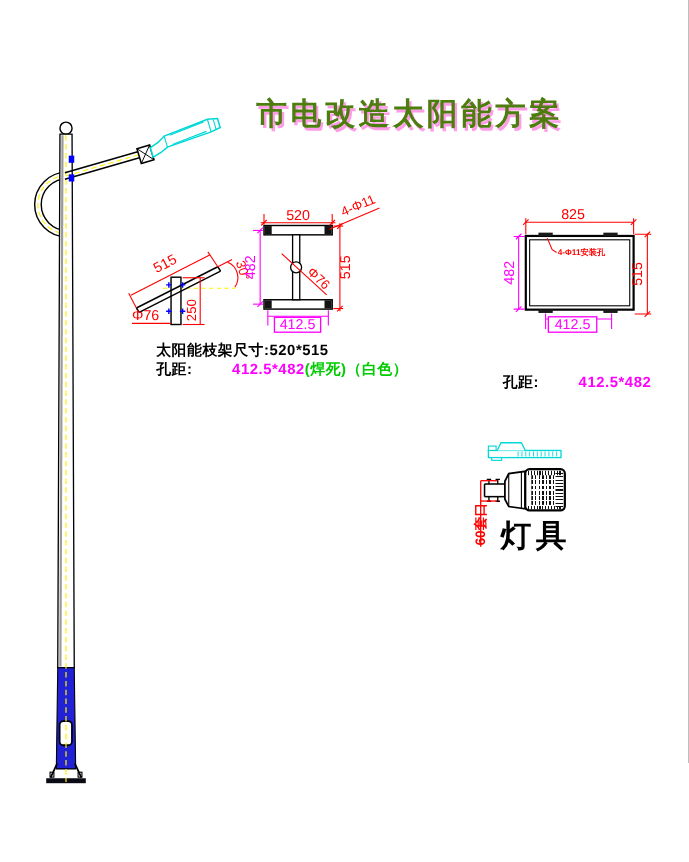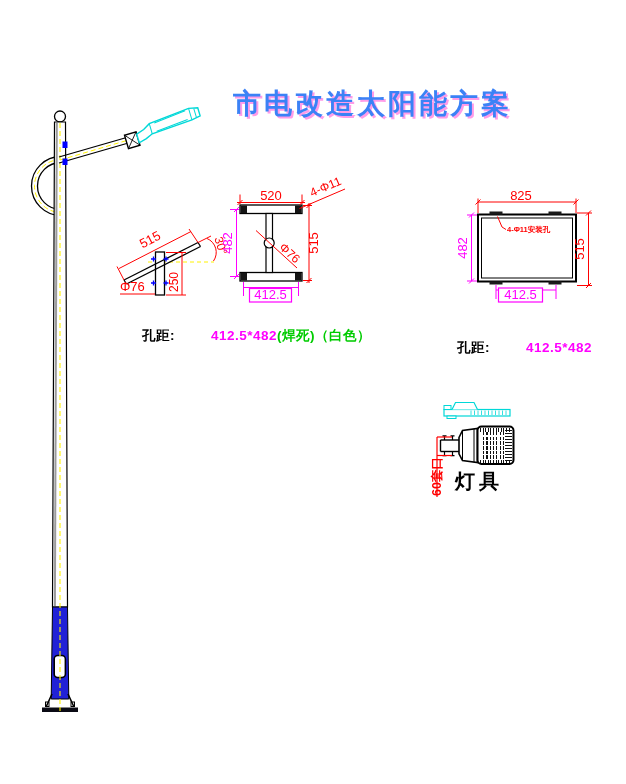--- a/index.html
+++ b/index.html
@@ -1,26 +1,26 @@
 <!DOCTYPE html>
 <html><head>
 <meta charset="utf-8">
 <style>
   html,body{margin:0;padding:0;background:#888;}
   .canvas{position:relative;width:626px;height:784px;background:#ffffff;overflow:hidden;
           font-family:"Liberation Sans",sans-serif;}
   svg{position:absolute;left:0;top:0;}
   .abs{position:absolute;}
-  .title{left:233px;top:88px;font-size:28px;font-weight:bold;color:#3b82f6;
+  .title{left:233px;top:88px;font-size:28px;font-weight:bold;color:#4d7c0f;
          letter-spacing:3px;line-height:32px;white-space:nowrap;
          text-shadow:2px 2px 0 #ff9ce8;}
   .cap{font-size:13.5px;font-weight:bold;color:#000;line-height:16px;white-space:nowrap;letter-spacing:0.5px;}
   .cap .v{color:#FF00FF;margin-left:36px;}
   .cap .g{color:#00CC00;}
-  .lamp-label{left:455px;top:468px;font-size:20px;font-weight:bold;color:#000;letter-spacing:4px;}
+  .lamp-label{left:455px;top:468px;font-size:28px;font-weight:bold;color:#000;letter-spacing:4px;}
   .fins{left:483px;top:432px;width:23px;height:27px;
         background-image:repeating-linear-gradient(0deg,transparent 0 3.5px,#fff 3.5px 4.7px),
                          repeating-linear-gradient(90deg,#111 0 1.2px,transparent 1.2px 3.3px);}
   .endcap{left:505px;top:430px;width:7px;height:31px;
         background-image:repeating-linear-gradient(0deg,#111 0 1px,transparent 1px 3px);}
   .hatch{left:480px;width:31px;height:3.5px;
         background-image:repeating-linear-gradient(90deg,#111 0 1px,transparent 1px 2.6px);}
   text{font-family:"Liberation Sans",sans-serif;}
   .dim{font-size:13px;}
   .dimS{font-size:12px;}
@@ -240,20 +240,21 @@
   </g>
 </svg>
 
 <div class="abs fins"></div>
 <div class="abs endcap"></div>
 <div class="abs hatch" style="top:428px"></div>
 <div class="abs hatch" style="top:459.5px"></div>
 
 <div class="abs title">市电改造太阳能方案</div>
 
+<div class="abs cap" style="left:142px;top:311px">太阳能枝架尺寸:520*515</div>
 <div class="abs cap" style="left:142px;top:328px">
   <span>孔距:</span><span class="v">412.5*482</span><span class="g">(焊死)</span><span class="g">（白色）</span>
 </div>
 
 <div class="abs cap" style="left:457px;top:340px">
   <span>孔距:</span><span class="v">412.5*482</span>
 </div>
 
 <div class="abs lamp-label">灯具</div>
 

